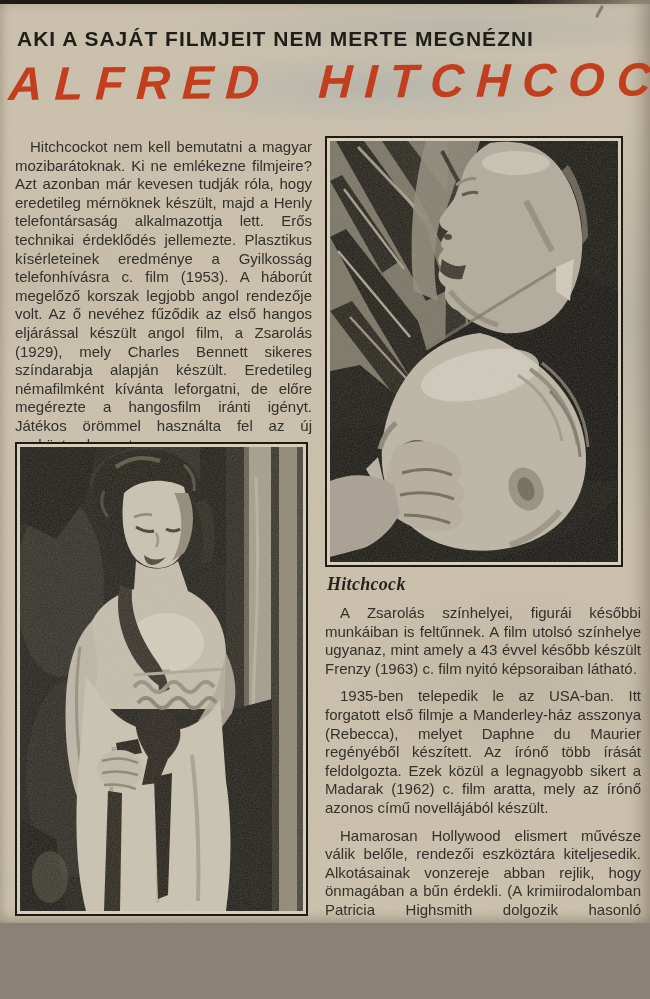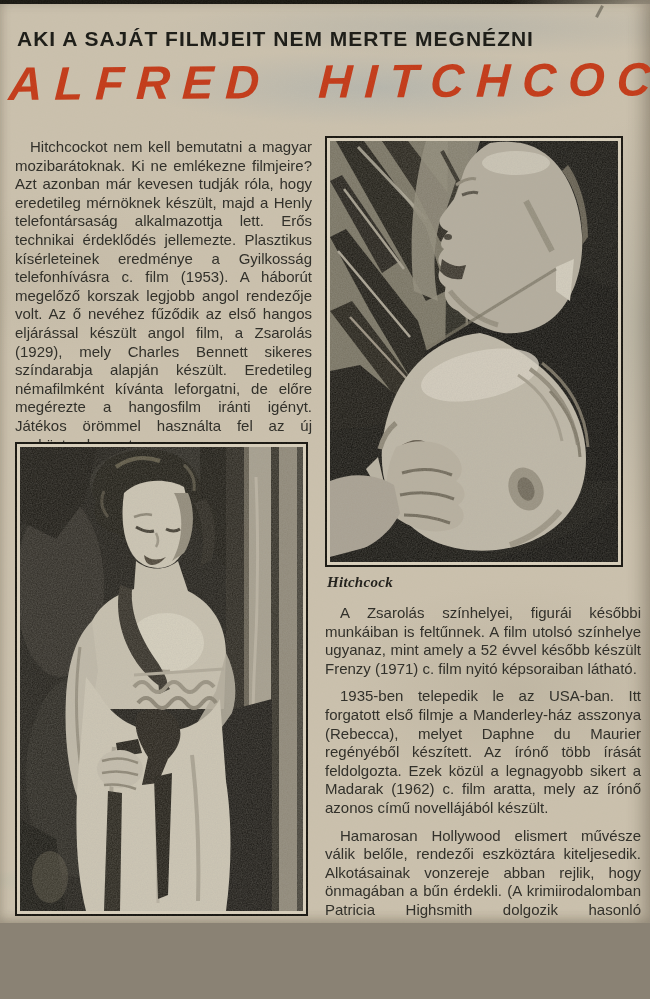--- a/index.html
+++ b/index.html
@@ -29,21 +29,21 @@
   .bodycol p{
     margin:0 0 9px 0;font-size:15px;line-height:18.6px;color:#2c2b25;
     text-align:justify;text-indent:15px;}
   .col-left{left:15px;top:138px;width:297px;}
   .col-right{left:325px;top:604px;width:316px;}
   .photo-frame{box-sizing:border-box;border:2px solid #17150f;background:#d8cfbb;padding:3px;}
   .photo-frame svg{display:block;width:100%;height:100%;}
   .frame-right{left:325px;top:136px;width:298px;height:431px;}
   .frame-left{left:15px;top:442px;width:293px;height:474px;}
   .caption{font-family:"Liberation Serif","DejaVu Serif",serif;
-    font-weight:bold;font-style:italic;font-size:15px;color:#1d1c17;letter-spacing:.3px;}
+    font-weight:bold;font-style:italic;font-size:18px;color:#1d1c17;letter-spacing:.3px;}
   .cap-right{left:327px;top:574px;}
   .cap-left{left:17px;top:924px;}
   .page-number{left:19px;top:984px;font-size:17px;color:#33322c;letter-spacing:.5px;margin-left:11px;}
   .page-grain{left:0;top:0;width:650px;height:999px;pointer-events:none;opacity:.13;}
 </style>
 </head>
 <body>
 
 <svg width="0" height="0" style="position:absolute">
   <defs>
@@ -122,21 +122,21 @@
       <path d="M74 374 q24 0 46 8" stroke="#6b6454" stroke-width="3" fill="none"></path>
       <path d="M0 340 C24 330 48 334 64 344 L70 372 C58 396 36 410 12 414 L0 416 Z" fill="#a8a091"></path>
       <path d="M150 421 L288 421 L288 352 C268 384 216 408 150 421 Z" fill="#0b0a07"></path>
       <path d="M0 416 L60 400 L80 421 L0 421 Z" fill="#0d0c08"></path>
       <rect width="288" height="421" filter="url(#grain)" opacity=".45"></rect>
     </svg>
   </figure>
   <figcaption class="abs caption cap-right">Hitchcock</figcaption>
 
   <div class="abs bodycol col-right">
-    <p>A Zsarolás színhelyei, figurái későbbi munkáiban is feltűnnek. A film utolsó színhelye ugyanaz, mint amely a 52 évvel később készült Frenzy (1971) c. film nyitó képsoraiban látható.</p>
+    <p>A Zsarolás színhelyei, figurái későbbi munkáiban is feltűnnek. A film utolsó színhelye ugyanaz, mint amely a 43 évvel később készült Frenzy (1963) c. film nyitó képsoraiban látható.</p>
     <p>1935-ben telepedik le az USA-ban. Itt forgatott első filmje a Manderley-ház asszonya (Rebecca), melyet Daphne du Maurier regényéből készített. Az írónő több írását feldolgozta. Ezek közül a legnagyobb sikert a Madarak (1962) c. film aratta, mely az írónő azonos című novellájából készült.</p>
     <p>Hamarosan Hollywood elismert művésze válik belőle, rendezői eszköztára kiteljesedik. Alkotásainak vonzereje abban rejlik, hogy önmagában a bűn érdekli. (A krimiirodalomban Patricia Highsmith dolgozik hasonló módszerrel.) Filmjeinek hőse nem a nyomozó, hanem</p>
   </div>
 
   <figure class="abs photo-frame frame-left" style="margin:0">
     <svg viewBox="0 0 283 464" preserveAspectRatio="none">
       <rect width="283" height="464" fill="#191712"></rect>
       <ellipse cx="40" cy="140" rx="44" ry="90" fill="#33312a" opacity=".6"></ellipse>
       <ellipse cx="56" cy="330" rx="50" ry="100" fill="#2a2822" opacity=".6"></ellipse>
       <ellipse cx="150" cy="36" rx="80" ry="40" fill="#2f2d26" opacity=".5"></ellipse>

